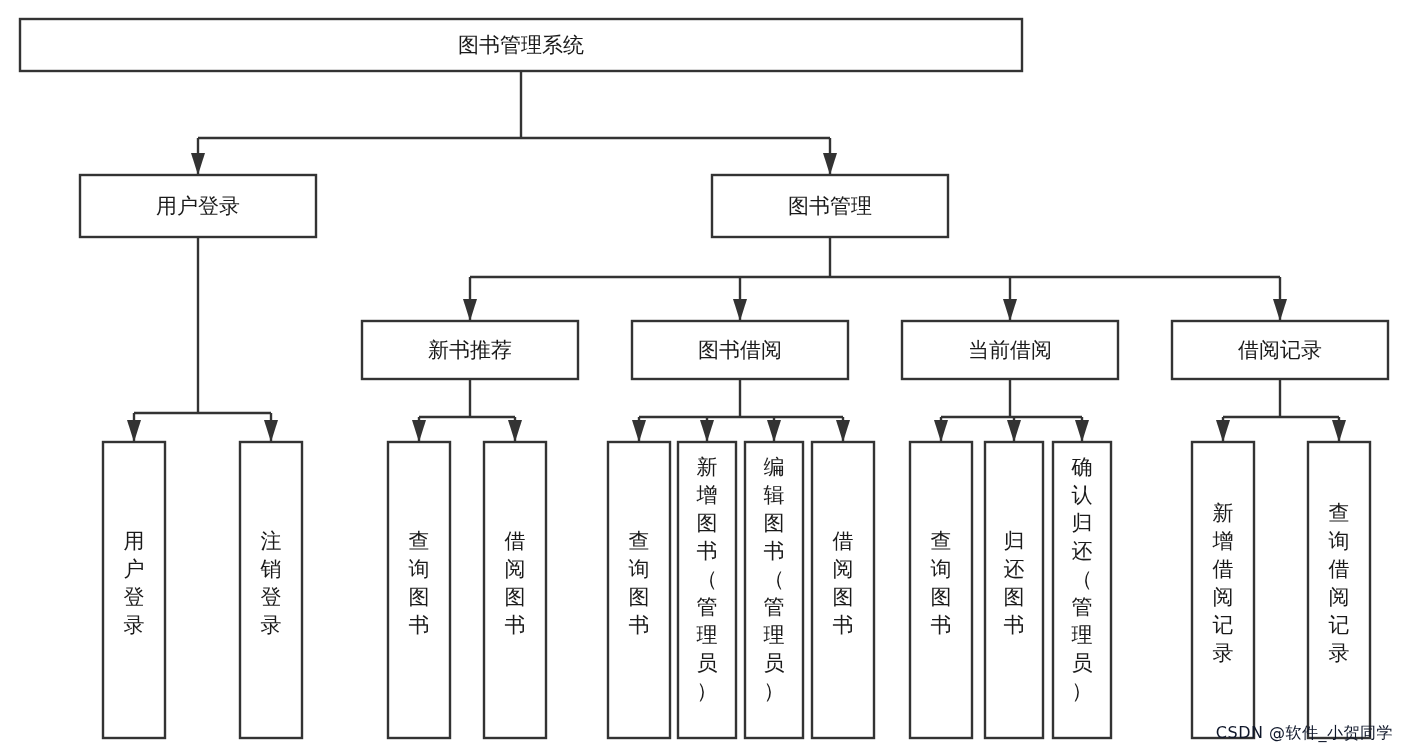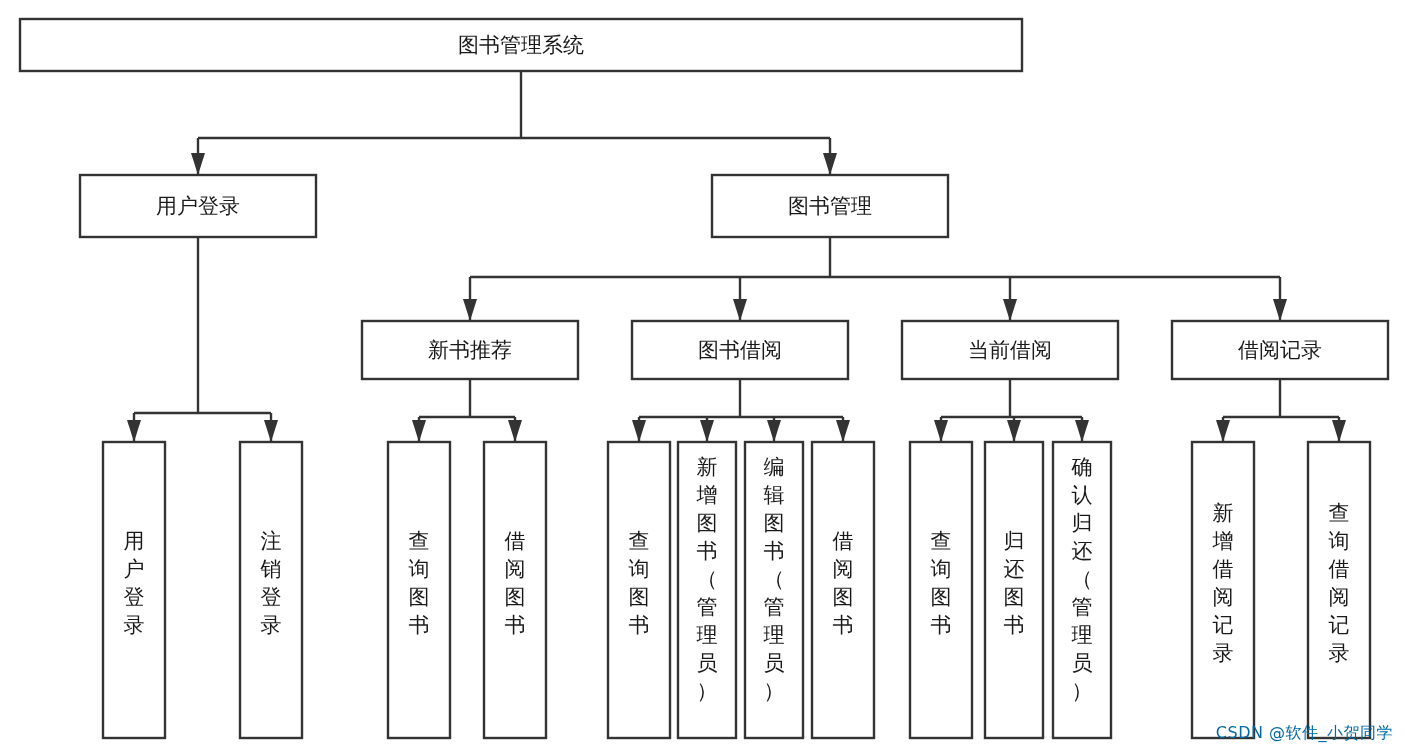--- a/index.html
+++ b/index.html
@@ -47,21 +47,21 @@
   .arrow-head {
     fill: #333333;
     stroke: none;
   }
   .watermark {
     position: absolute;
     right: 12px;
     bottom: 8px;
     font-family: "DejaVu Sans", "Liberation Sans", sans-serif;
     font-size: 16px;
-    color: #0369a1;
+    color: #0f172a;
     letter-spacing: 0.5px;
     white-space: nowrap;
     pointer-events: none;
   }
 </style>
 </head>
 <body>
 
 <div id="chart-root">
   <svg id="diagram-svg" width="1405" height="747" viewBox="0 0 1405 747" xmlns="http://www.w3.org/2000/svg">

